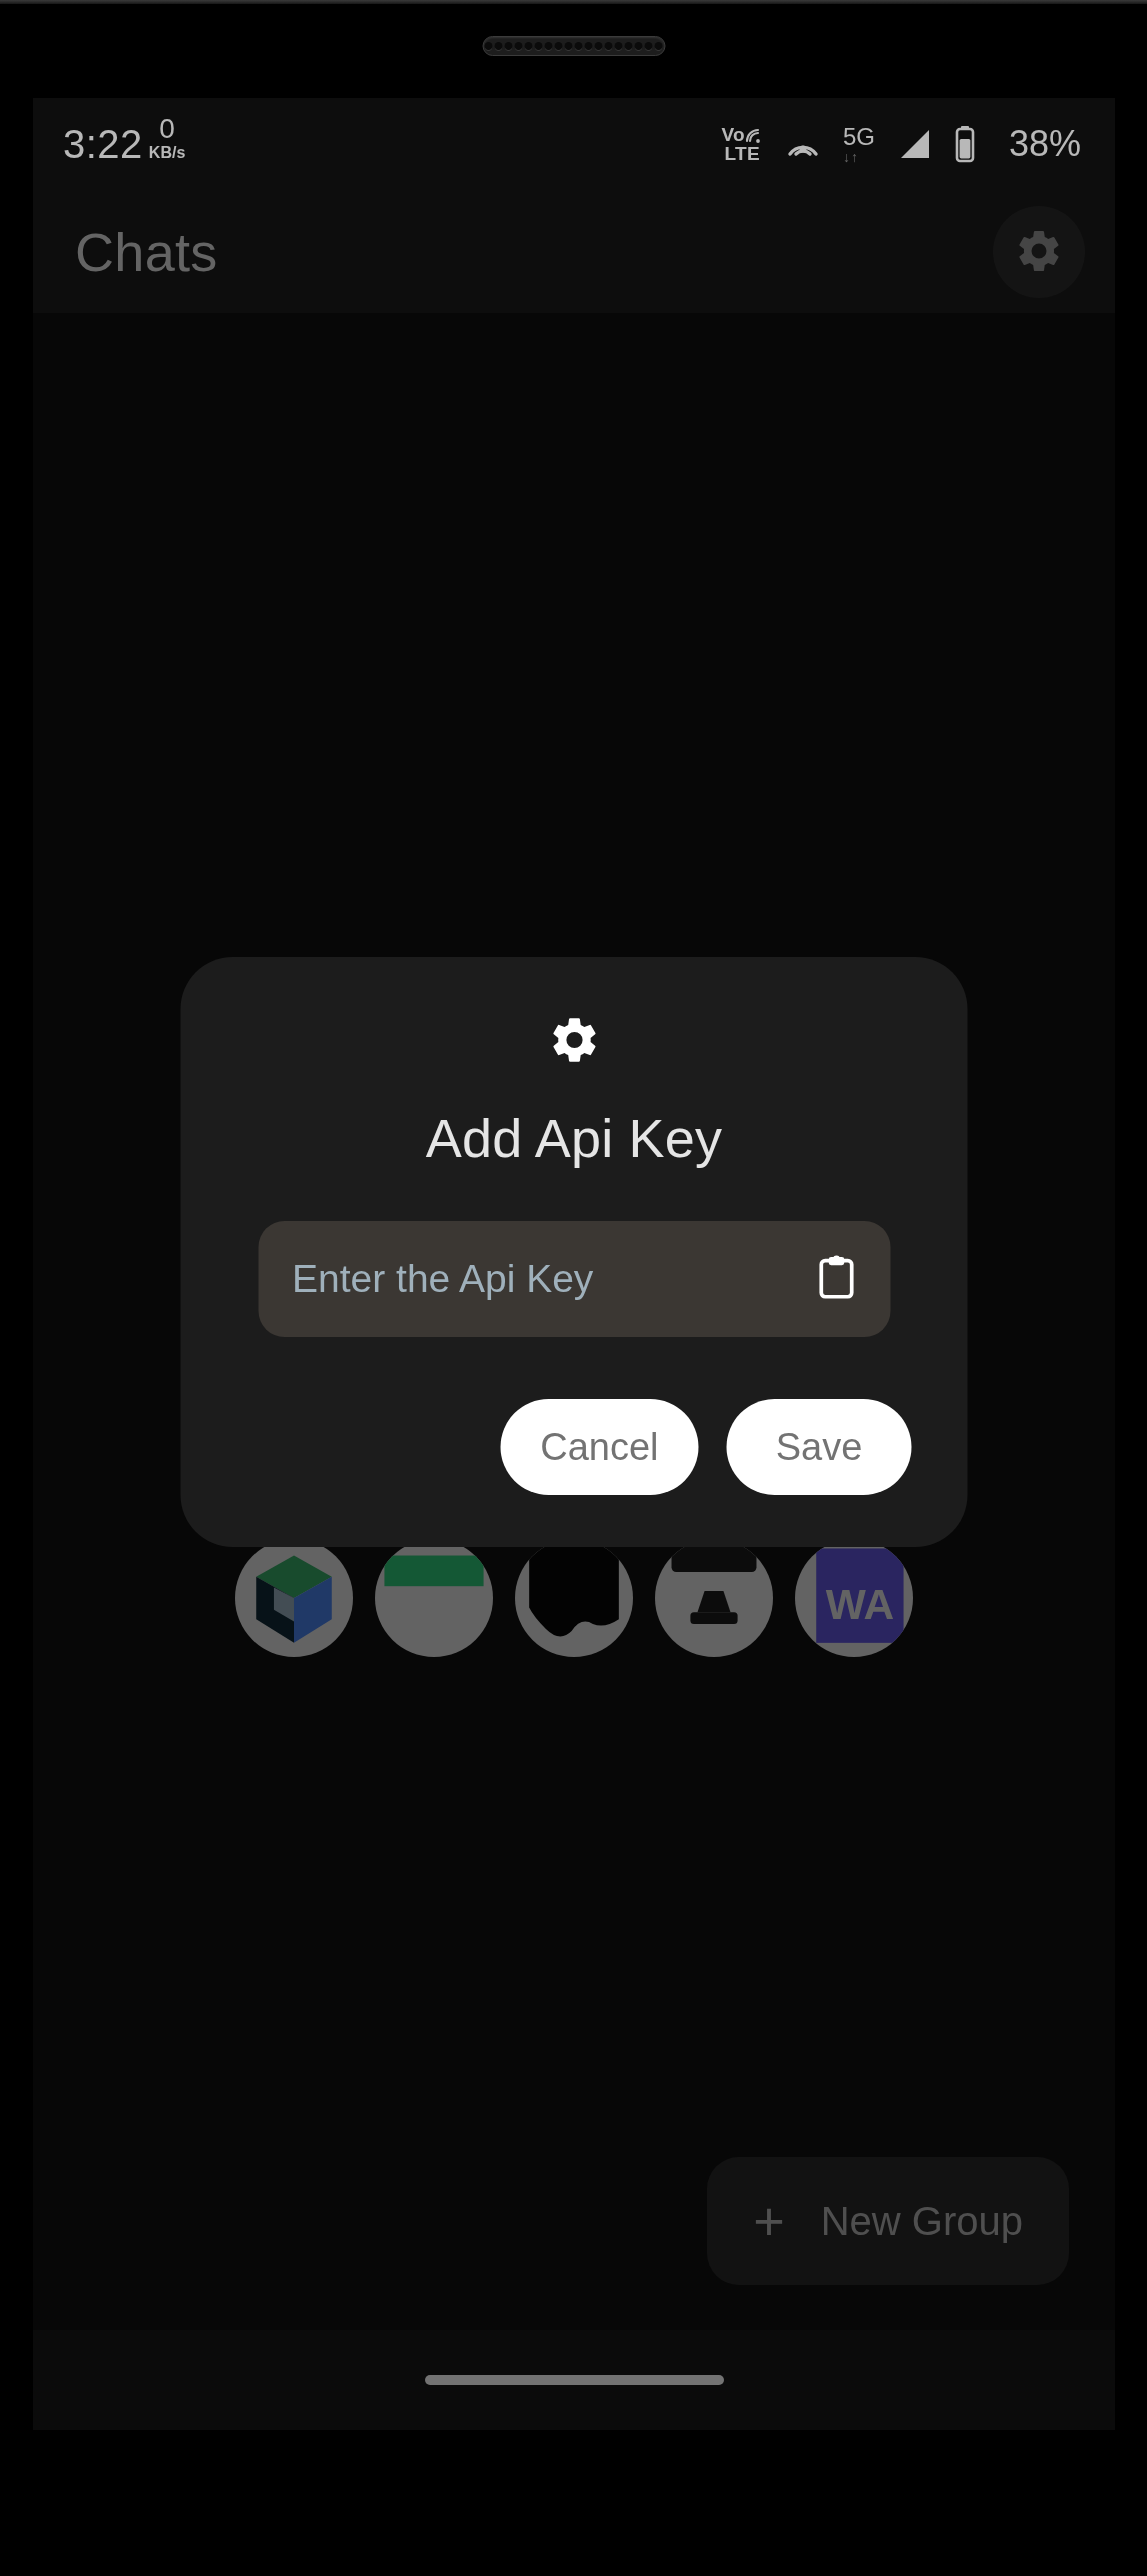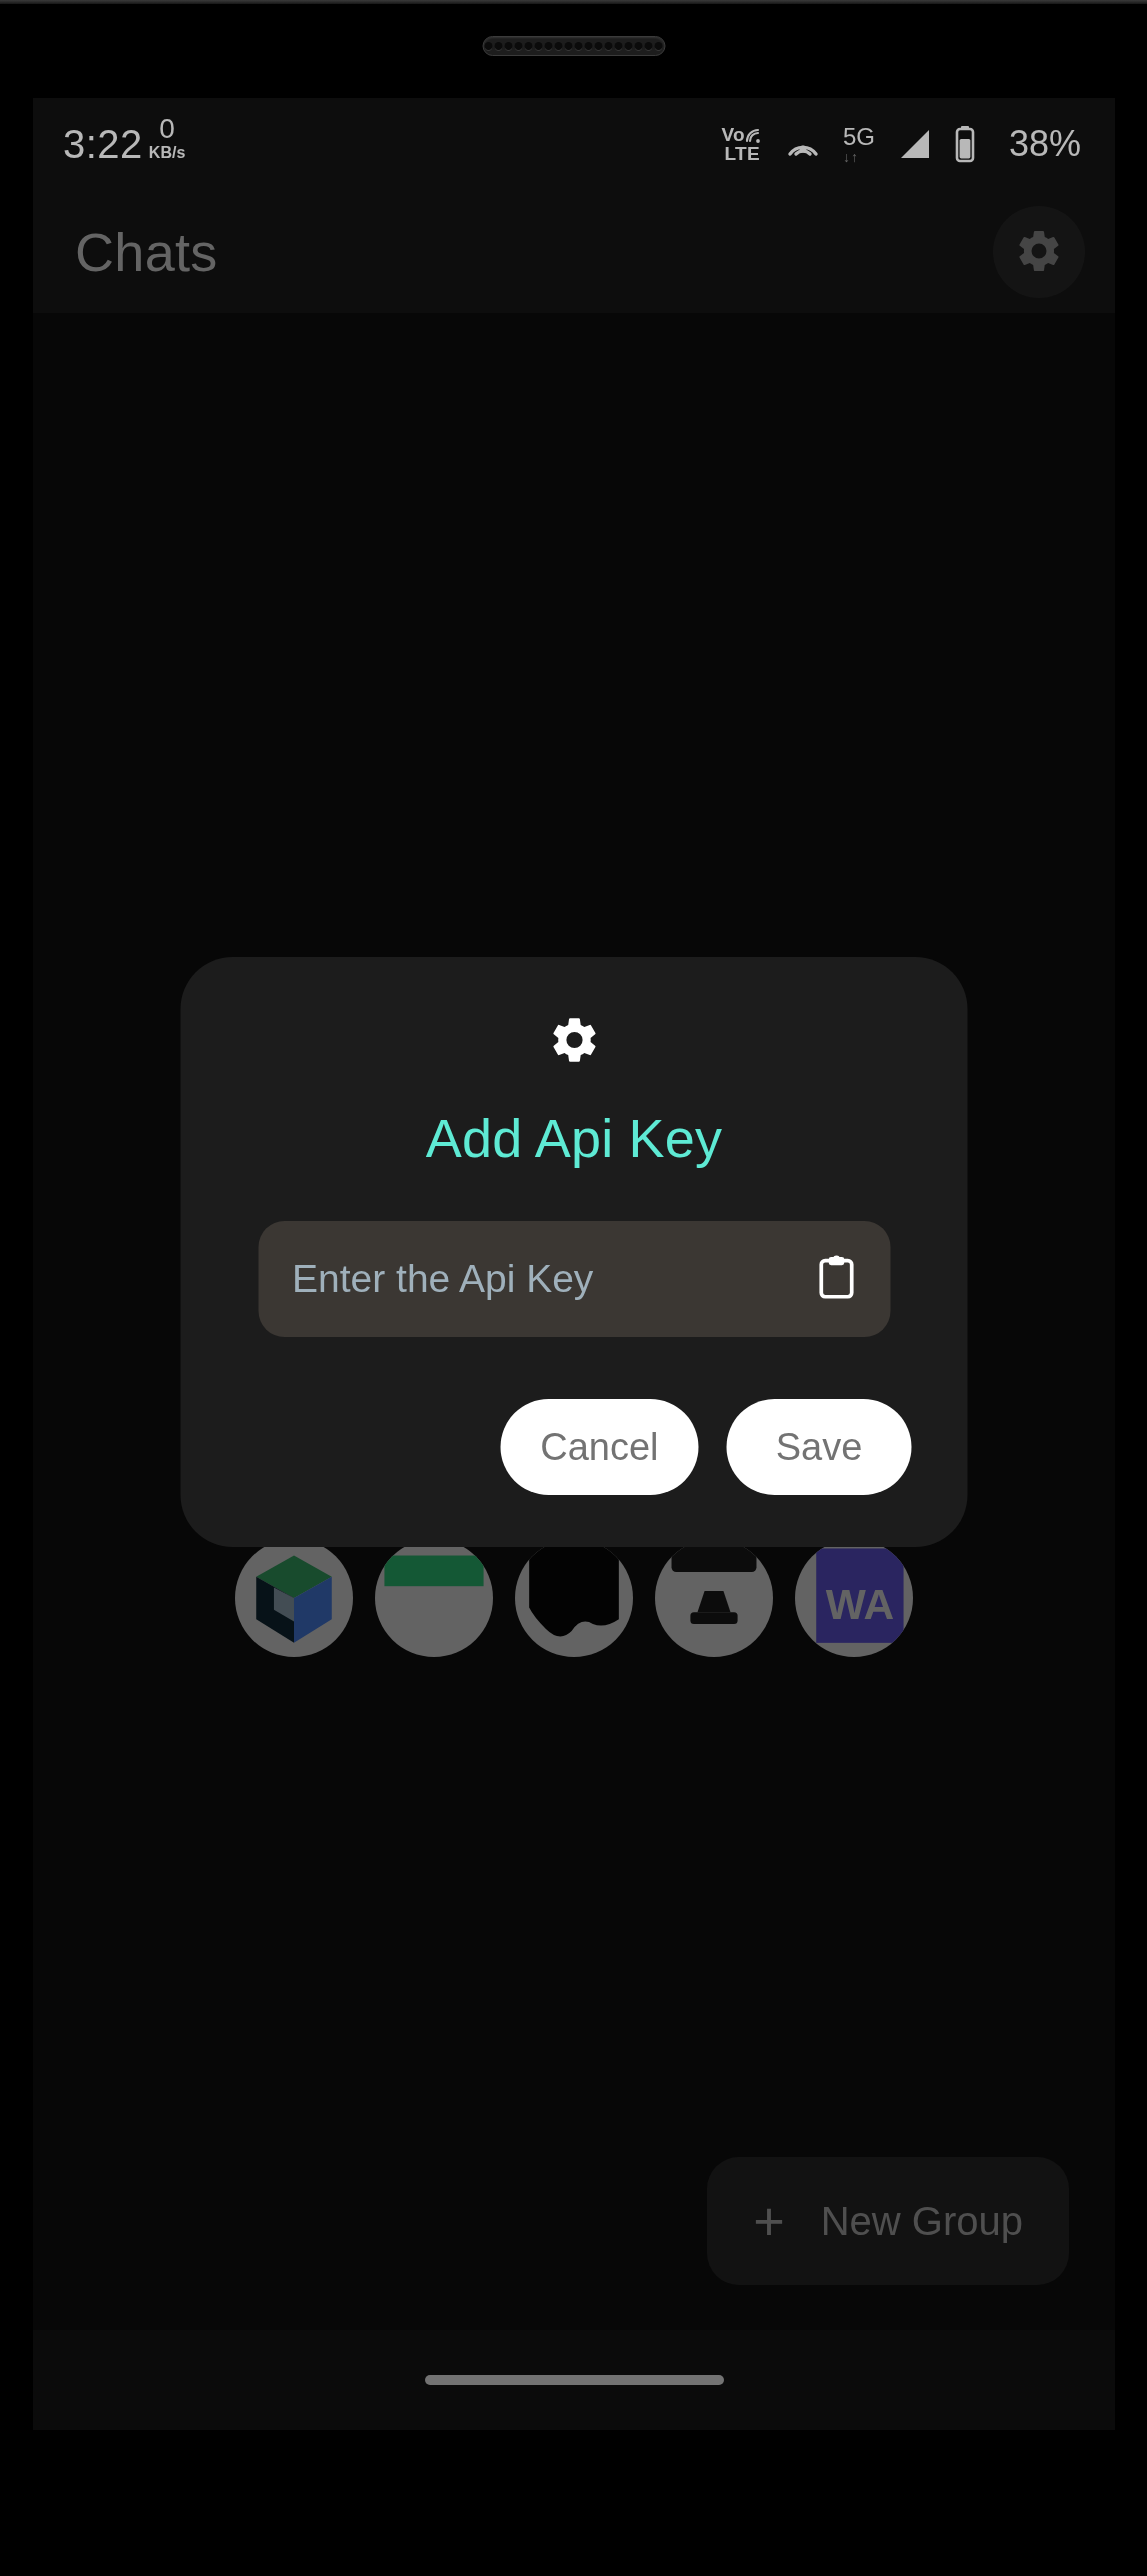--- a/index.html
+++ b/index.html
@@ -217,21 +217,21 @@
     background: #1c1c1c;
     padding: 56px 0 52px 0;
     display: flex;
     flex-direction: column;
     align-items: center;
   }
   #dialog-gear-icon { margin-bottom: 36px; }
   #dialog-title {
     font-size: 54px;
     font-weight: 400;
-    color: #5eead4;
+    color: #e5e5e5;
     letter-spacing: 0.2px;
     margin-bottom: 52px;
   }
   #api-key-input-wrap {
     width: 632px;
     height: 116px;
     border-radius: 26px;
     background: #3b3733;
     display: flex;
     align-items: center;

